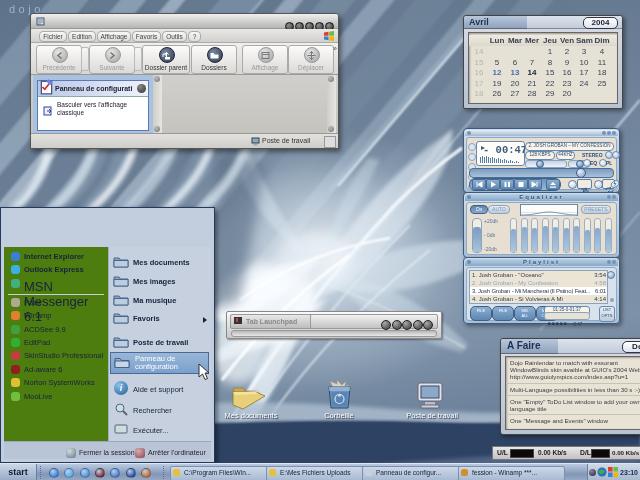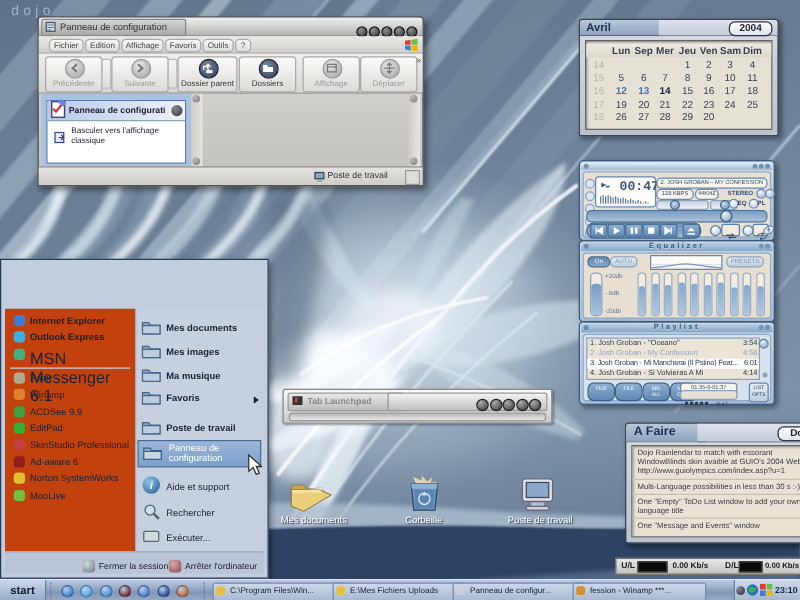--- a/index.html
+++ b/index.html
@@ -149,21 +149,20 @@
   <div style="position:absolute;right:8px;top:4px;">
     <span class="lpbtn"></span><span class="lpbtn"></span><span class="lpbtn"></span><span class="lpbtn"></span><span class="lpbtn"></span>
   </div>
   <div style="position:absolute;left:4px;right:4px;top:18px;height:5px;background:linear-gradient(#b8b8b8,#e8e8e8);border:1px solid #999;border-radius:3px;"></div>
 </div>
 <style>.lpbtn{display:inline-block;width:8px;height:8px;border-radius:50%;background:radial-gradient(circle at 30% 25%,#aaa,#3a3a3a);margin-left:0.5px;border:1px solid #222;}</style>
 
 <div class="abs" id="cpanel" style="left:30px;top:13px;width:307px;height:134px;background:linear-gradient(#dcdcda,#c2c0ba);border:1px solid #555;border-radius:3px 3px 0 0;box-shadow:2px 3px 5px rgba(0,0,0,.45);">
 
   <div style="position:absolute;left:0;top:0;right:0;height:14px;background:linear-gradient(#efefef,#b5b5b2);border-bottom:1px solid #999;border-radius:3px 3px 0 0;"></div>
-  <div style="position:absolute;left:2px;top:1px;width:100px;height:12px;background:linear-gradient(#d5d5d3,#a8a8a5);border:1px solid #888;border-radius:2px;font-size:7.5px;color:#333;line-height:12px;padding-left:14px;">Panneau de configuration</div>
   <svg style="position:absolute;left:5px;top:3px;" width="9" height="9" viewBox="0 0 9 9">
         <rect x="1" y="1" width="7" height="7" fill="#cfe0f0" stroke="#456"></rect>
         <path d="M2,3 L7,3 M2,5 L7,5 M2,7 L5,7" stroke="#567" stroke-width="0.7"></path>
       </svg>
   <div style="position:absolute;right:4px;top:3px;">
     <span class="winbtn"></span><span class="winbtn"></span><span class="winbtn"></span><span class="winbtn"></span><span class="winbtn"></span>
   </div>
 
   <div style="position:absolute;left:0;top:15px;right:0;height:13px;background:linear-gradient(#e8e8e6,#d2d0cc);border-bottom:1px solid #aaa;">
     <span class="menupill" style="left:8px;width:26px;">Fichier</span>
@@ -273,21 +272,21 @@
 .tbtn .tlab.dim{color:#9a9a9a;}
 </style>
 
 <div class="abs" id="cal" style="left:463px;top:15px;width:158px;height:92px;background:linear-gradient(#d7dde6,#b8c2d0);border:1px solid #444;border-radius:3px 3px 2px 2px;box-shadow:2px 2px 4px rgba(0,0,0,.4);">
   <div style="position:absolute;left:0;top:0;width:58px;height:12px;background:linear-gradient(#b9c7da,#8fa3bd);border-right:1px solid #667;border-bottom:1px solid #667;border-radius:3px 0 0 0;color:#1d3254;font-weight:bold;font-size:9px;line-height:12px;padding-left:5px;">Avril</div>
   <div style="position:absolute;left:63px;right:0;top:0;height:12px;background:linear-gradient(#dde3ec,#c2ccd9);border-bottom:1px solid #889;border-radius:0 3px 0 0;"></div>
   <div style="position:absolute;right:4px;top:1px;width:33px;height:10px;background:linear-gradient(#fff,#dde4ee);border:1px solid #334;border-radius:5px;color:#223;font-weight:bold;font-size:8px;text-align:center;line-height:10px;">2004</div>
   <div style="position:absolute;left:4px;right:4px;top:16px;bottom:4px;background:#e6e1d5;border:1px solid #666;box-shadow:inset 1px 1px 2px rgba(0,0,0,.3);">
     <div style="position:absolute;left:0;right:0;top:2px;height:11px;background:linear-gradient(#efeae0,#ddd8cc);font-size:8px;font-weight:bold;color:#3a4054;">
       <span class="cday" style="left:20px;">Lun</span>
-          <span class="cday" style="left:38px;">Sep</span>
+          <span class="cday" style="left:38px;">Mar</span>
           <span class="cday" style="left:55px;">Mer</span>
           <span class="cday" style="left:73px;">Jeu</span>
           <span class="cday" style="left:90px;">Ven</span>
           <span class="cday" style="left:107px;">Sam</span>
           <span class="cday" style="left:125px;">Dim</span>
     </div>
     <div id="calgrid" style="position:absolute;left:0;top:14px;right:0;bottom:0;font-size:8px;color:#3c4254;">
           <span class="cwk" style="left:3px;top:0px;">14</span>
           <span class="cd" style="left:73px;top:0px;">1</span>
           <span class="cd" style="left:90px;top:0px;">2</span>
@@ -538,21 +537,21 @@
   <span style="position:absolute;left:17px;top:2px;width:22px;height:7px;background:#0a0a0a;border:1px solid #444;"></span>
   <span style="position:absolute;left:45px;top:2px;white-space:nowrap;font-size:6.5px;">0.00 Kb/s</span>
   <span style="position:absolute;left:87px;top:2px;">D/L</span>
   <span style="position:absolute;left:98px;top:2px;width:17px;height:7px;background:#0a0a0a;border:1px solid #444;"></span>
   <span style="position:absolute;left:119px;top:2px;white-space:nowrap;font-size:6.2px;">0.00 Kb/s</span>
 </div>
 
 <div class="abs" id="smenu" style="left:0;top:207px;width:213px;height:254px;background:#c2cede;border:1px solid #223a5e;box-shadow:2px 2px 5px rgba(0,0,0,.5);">
 
 
-  <div style="position:absolute;left:3px;top:39px;width:104px;height:194px;background:#c2410c;">
+  <div style="position:absolute;left:3px;top:39px;width:104px;height:194px;background:#4d7c0f;">
     <div id="smleft">
           <div style="position:absolute;left:7px;top:5px;width:9px;height:9px;border-radius:3px;background:#3a7fd4;"></div>
           <div style="position:absolute;left:20px;top:5px;font-size:7.5px;color:#17233c;font-weight:bold;">Internet Explorer</div>
           <div style="position:absolute;left:7px;top:18.4px;width:9px;height:9px;border-radius:3px;background:#3ab0e0;"></div>
           <div style="position:absolute;left:20px;top:18.4px;font-size:7.5px;color:#17233c;font-weight:bold;">Outlook Express</div>
           <div style="position:absolute;left:7px;top:31.799999999999997px;width:9px;height:9px;border-radius:3px;background:#40b080;"></div>
           <div style="position:absolute;left:20px;top:31.799999999999997px;font-size:13px;color:#17233c;font-weight:normal;">MSN Messenger 6.1</div>
           <div style="position:absolute;left:7px;top:50.699999999999996px;width:9px;height:9px;border-radius:3px;background:#b0a890;"></div>
           <div style="position:absolute;left:20px;top:50.699999999999996px;font-size:7.5px;color:#17233c;">Paint</div>
           <div style="position:absolute;left:7px;top:64.1px;width:9px;height:9px;border-radius:3px;background:#e08030;"></div>

